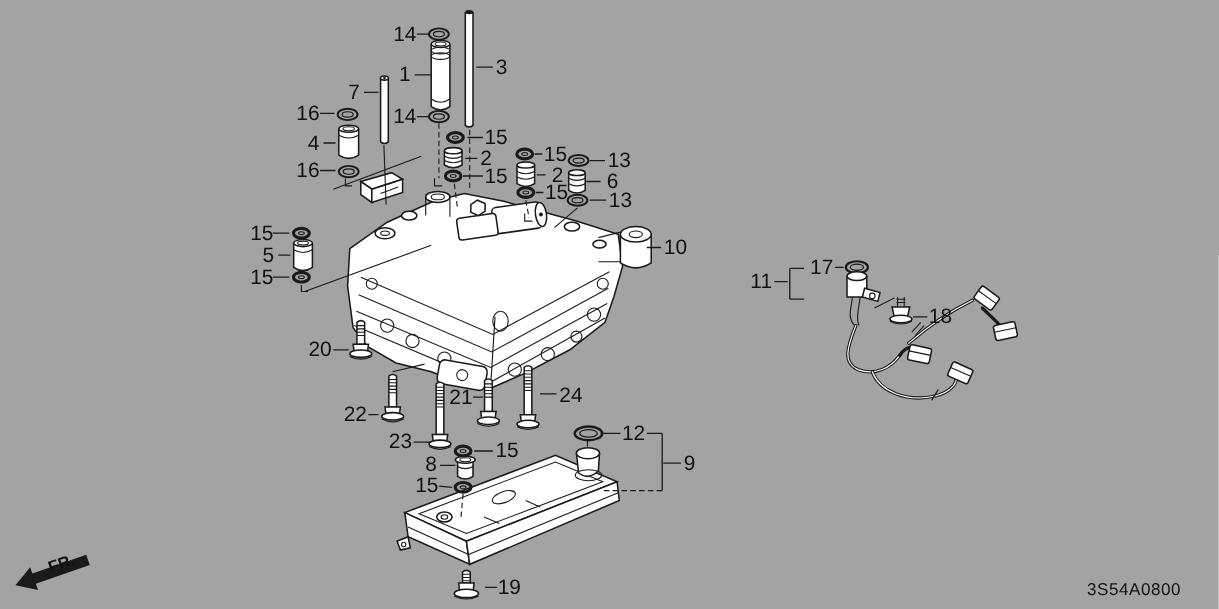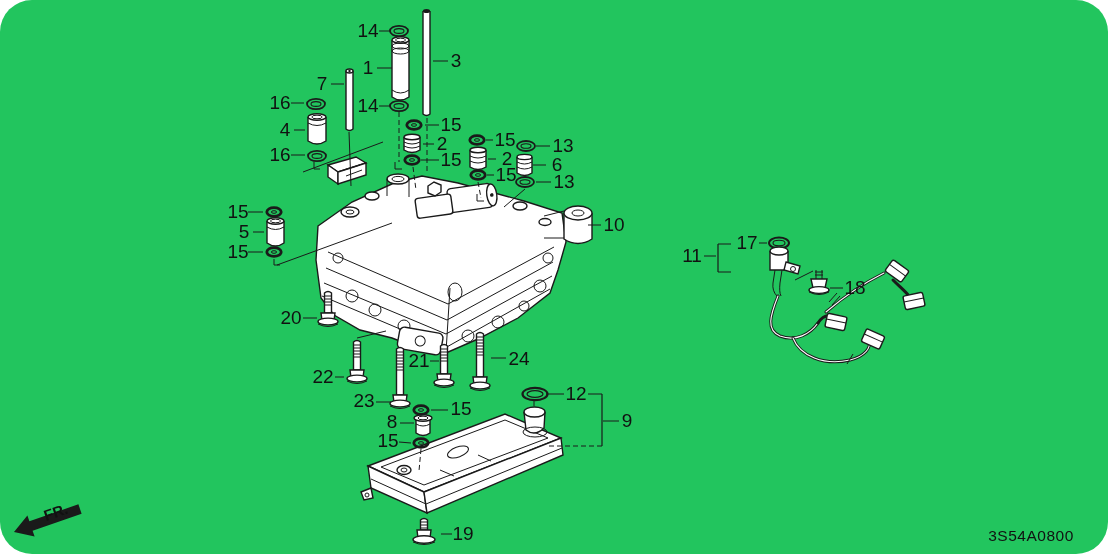--- a/index.html
+++ b/index.html
@@ -1,16 +1,16 @@
 <!DOCTYPE html>
 <html><head>
 <meta charset="utf-8">
 <style>
   html,body{margin:0;padding:0;background:#fff;}
-  .stage{position:relative;width:1108px;height:554px;background:#22c55e;overflow:hidden;border-radius:32px;}
+  .stage{position:relative;width:1108px;height:554px;background:#a3a3a3;overflow:hidden;}
   svg{position:absolute;left:0;top:0;}
   svg text{font-family:"Liberation Sans","DejaVu Sans",sans-serif;fill:#111;}
   .callout{font-size:19px;}
   .code{font-size:15.5px;letter-spacing:.5px;}
   .fr{font-size:15px;font-weight:bold;}
   .ln{stroke:#1a1a1a;stroke-width:1.2;fill:none;}
   .pt{stroke:#1a1a1a;stroke-width:1.4;fill:#fff;}
   .thin{stroke:#1a1a1a;stroke-width:1;fill:none;}
   .dash{stroke:#1a1a1a;stroke-width:1;fill:none;stroke-dasharray:5 3;}
   .wire{stroke:#1a1a1a;stroke-width:3;fill:none;stroke-linecap:round;}

